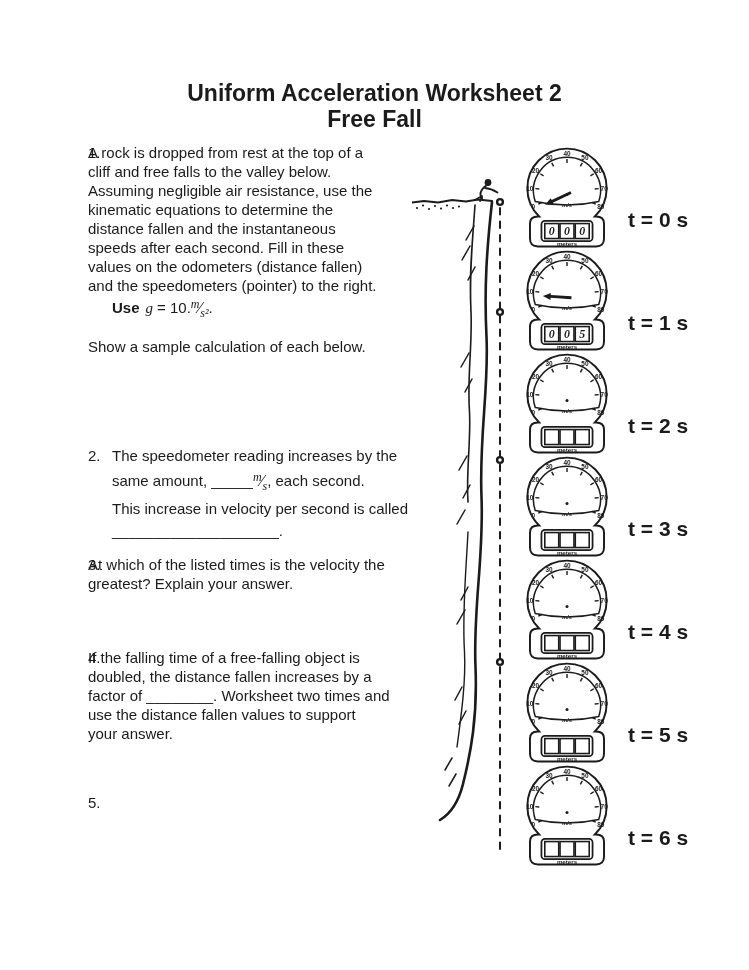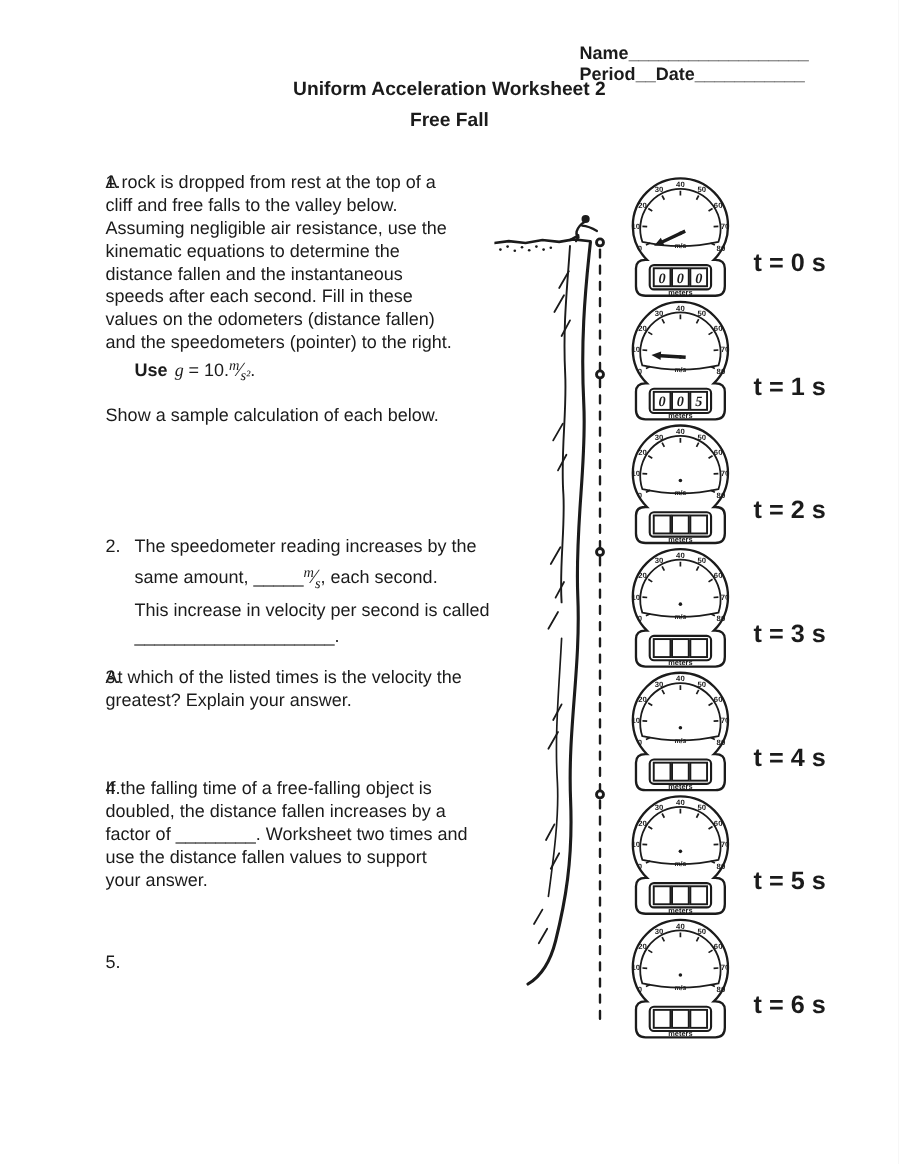--- a/index.html
+++ b/index.html
@@ -1,21 +1,21 @@
 <!DOCTYPE html>
 <html><head>
 <meta charset="utf-8">
 <style>
   html,body{margin:0;padding:0;background:#e8e8e8}
   .page{position:relative;width:749px;height:970px;margin:0 auto;background:#ffffff;
         font-family:"Liberation Sans",sans-serif;color:#1b1b1b;overflow:hidden}
   
   .hdr{position:absolute;left:483px;top:36px;font-weight:bold;font-size:15px;line-height:18px;white-space:nowrap}
   
-  .title{position:absolute;top:62px;left:0;width:749px;text-align:center;font-weight:bold;font-size:16px;line-height:26px}
+  .title{position:absolute;top:80px;left:0;width:749px;text-align:center;font-weight:bold;font-size:23px;line-height:26px}
   
   .q{position:absolute;left:88px;width:392px;font-size:15px;line-height:19px}
   .qnum{position:absolute;left:0;top:0}
   .qbody{white-space:pre-line}
   .qline{margin-left:24px}
   .quse{margin-left:24px;margin-top:3px}
   .qsample{margin-top:18px}
   .gsym{font-family:"Liberation Serif",serif;font-style:italic;margin:0 4px 0 6px}
   .frac{display:inline-block;font-family:"Liberation Serif",serif;font-style:italic;white-space:nowrap}
   .fnum{position:relative;top:-5px;font-size:12px}
@@ -28,24 +28,20 @@
   .gauge-row svg{position:absolute;left:0;top:0}
   .tlabel{position:absolute;left:114px;top:62px;font-weight:bold;font-size:21px;white-space:pre}
   
   .cliff{position:absolute;left:412px;top:172px}
 </style>
 </head>
 <body>
 
 <div class="page">
 
-  <div class="hdr">
-    <div><span>Name</span><span>__________________</span></div>
-    <div><span>Period</span><span>__</span><span>Date</span><span>___________</span></div>
-  </div>
 
   <div class="title">
     <div>Uniform Acceleration Worksheet 2</div>
     <div>Free Fall</div>
   </div>
 
   <div class="q" style="top:143px">
     <span class="qnum">1.</span>
     <div class="qbody">A rock is dropped from rest at the top of a
 cliff and free falls to the valley below.

